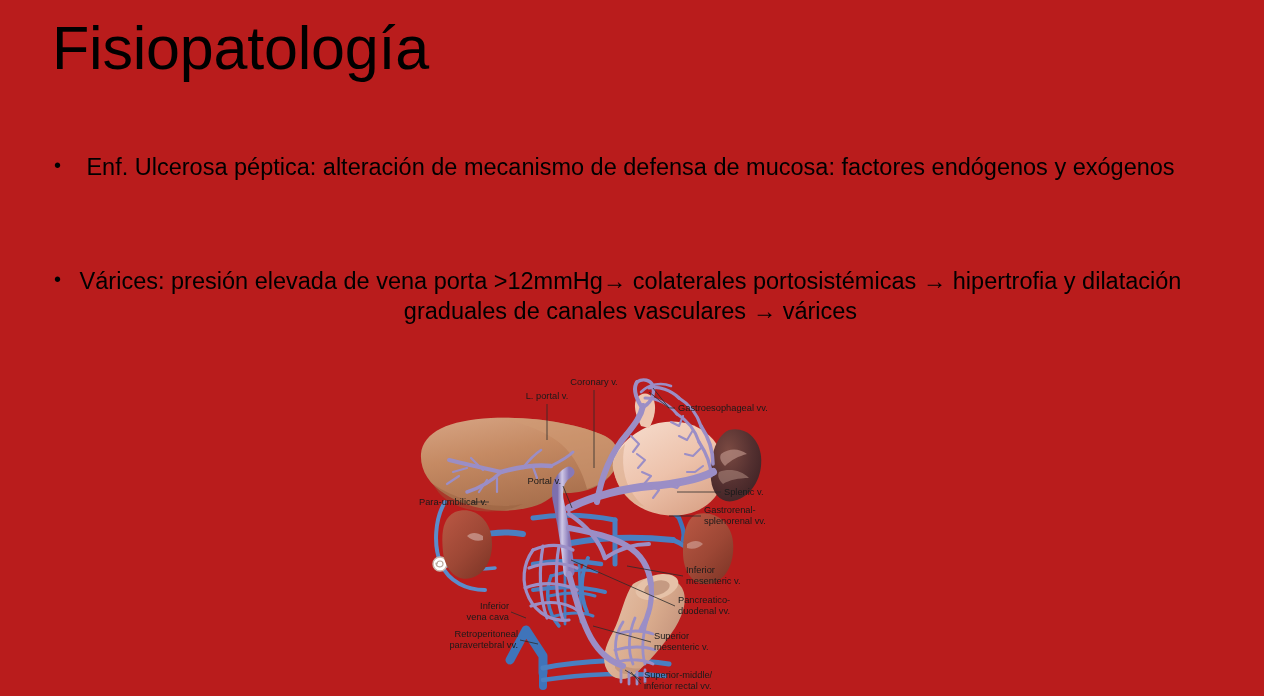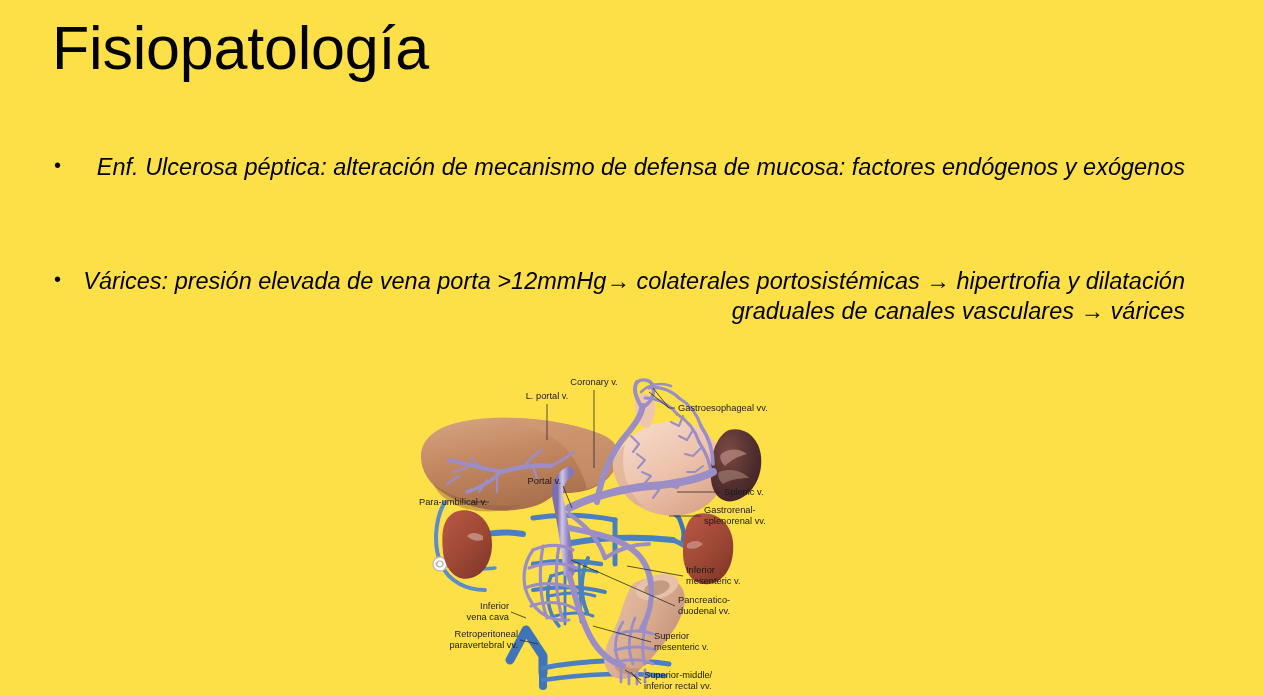--- a/index.html
+++ b/index.html
@@ -14,21 +14,21 @@
     position: relative;
     overflow: hidden;
     font-family: "Liberation Sans", "DejaVu Sans", sans-serif;
     color: #000000;
     -webkit-font-smoothing: antialiased;
   }
 
   .slide {
     position: absolute;
     inset: 0;
-    background: #fde047;
+    background: #b91c1c;
   }
 
   
   .slide-title {
     position: absolute;
     left: 52px;
     top: 14px;
     font-size: 61px;
     line-height: 1.12;
     font-weight: 400;
@@ -59,22 +59,21 @@
     flex: 0 0 auto;
     width: 26px;
     font-size: 20px;
     line-height: 1.38;
     text-align: left;
     padding-left: 4px;
     box-sizing: border-box;
   }
   .bullet-text {
     flex: 1 1 auto;
-    text-align: right;
-    font-style: italic;
+    text-align: center;
   }
 
   
   .figure {
     position: absolute;
     left: 383px;
     top: 368px;
     width: 418px;
     height: 340px;
   }

